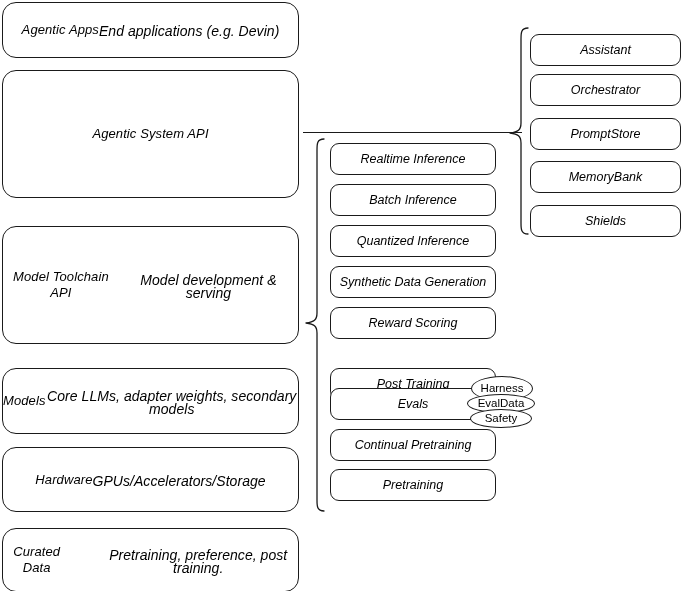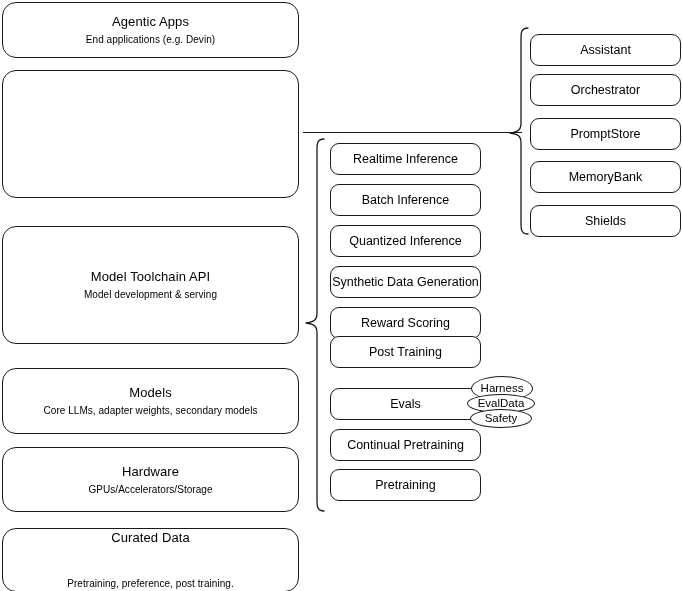--- a/index.html
+++ b/index.html
@@ -18,52 +18,52 @@
   }
 
   
   .rbox {
     position: absolute;
     box-sizing: border-box;
     border: 1.3px solid #1a1a1a;
     border-radius: 12px;
     background: #ffffff;
     display: flex;
-    flex-direction: column;
     align-items: center;
     justify-content: center;
     text-align: center;
+    font-style: italic;
   }
 
   
   .layer-box {
     left: 2px;
     width: 297px;
     border-radius: 14px;
   }
   .layer-title {
     font-size: 13px;
     line-height: 16px;
     letter-spacing: 0.1px;
   }
   .layer-sub {
-    font-size: 10px;
+    font-size: 14px;
     line-height: 13px;
     margin-top: 3px;
     letter-spacing: 0.05px;
   }
 
   
   .pill-box {
     height: 32px;
     border-radius: 9px;
     font-size: 12.5px;
     line-height: 15px;
   }
-  .mid-box { left: 330px; width: 151px; }
+  .mid-box { left: 330px; width: 166px; }
   .right-box { left: 530px; width: 151px; }
 
   
   .oval {
     position: absolute;
     box-sizing: border-box;
     border: 1.3px solid #1a1a1a;
     border-radius: 50%/50%;
     background: #ffffff;
     display: flex;
@@ -96,20 +96,21 @@
 </style>
 </head>
 <body>
 
 <div class="rbox layer-box" style="top:2px;height:56px;">
   <div class="layer-title">Agentic Apps</div>
   <div class="layer-sub">End applications (e.g. Devin)</div>
 </div>
 
 <div class="rbox layer-box" style="top:70px;height:128px;">
+  <div class="layer-title">Agentic System API</div>
 </div>
 
 <div class="rbox layer-box" style="top:226px;height:118px;">
   <div class="layer-title">Model Toolchain API</div>
   <div class="layer-sub">Model development &amp; serving</div>
 </div>
 
 <div class="rbox layer-box" style="top:368px;height:66px;">
   <div class="layer-title">Models</div>
   <div class="layer-sub">Core LLMs, adapter weights, secondary models</div>
@@ -143,21 +144,21 @@
 </div>
 <div class="rbox pill-box mid-box" style="top:225px;">
   <span>Quantized Inference</span>
 </div>
 <div class="rbox pill-box mid-box" style="top:266px;">
   <span>Synthetic Data Generation</span>
 </div>
 <div class="rbox pill-box mid-box" style="top:307px;">
   <span>Reward Scoring</span>
 </div>
-<div class="rbox pill-box mid-box" style="top:336px;">
+<div class="rbox pill-box mid-box" style="top:368px;">
   <span>Post Training</span>
 </div>
 <div class="rbox pill-box mid-box" style="top:388px;">
   <span>Evals</span>
 </div>
 <div class="rbox pill-box mid-box" style="top:429px;">
   <span>Continual Pretraining</span>
 </div>
 <div class="rbox pill-box mid-box" style="top:469px;">
   <span>Pretraining</span>

